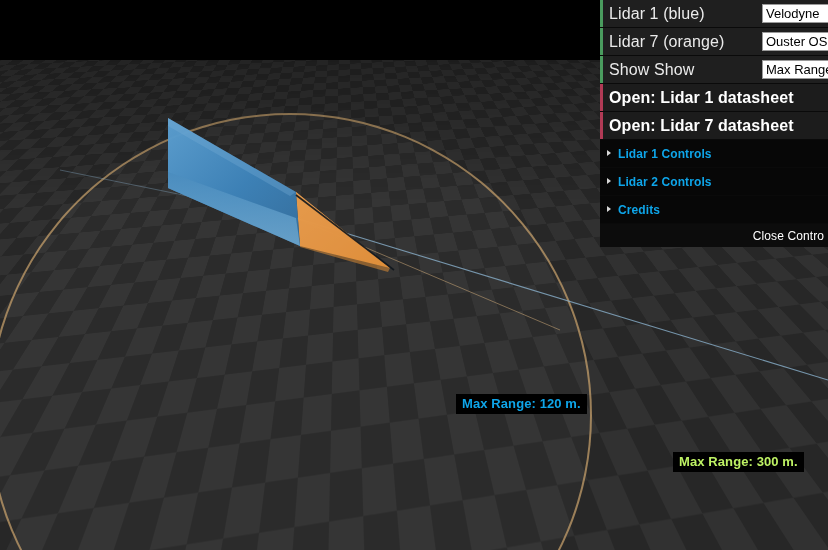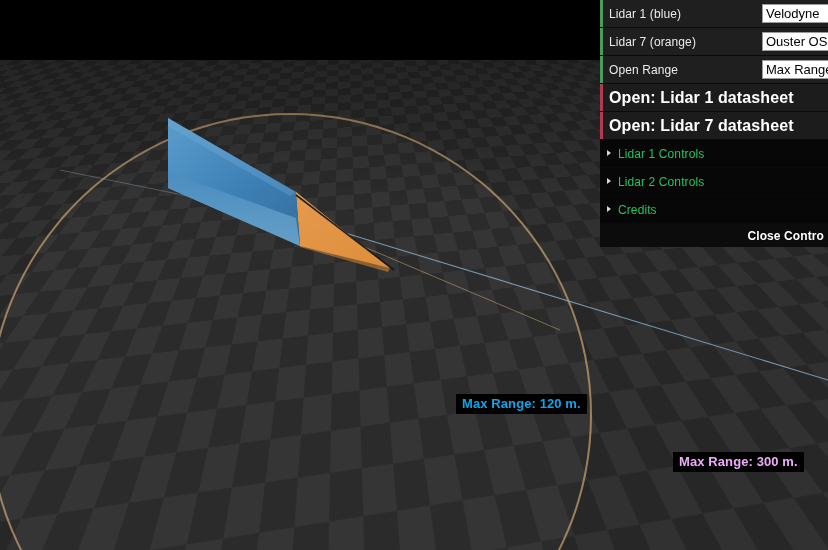--- a/index.html
+++ b/index.html
@@ -130,21 +130,21 @@
     line-height: 15px;
   }
   #label-120 {
     left: 456px;
     top: 394px;
     color: #0ea5e9;
   }
   #label-300 {
     left: 673px;
     top: 452px;
-    color: #f0abfc;
+    color: #bef264;
   }
 
   
   #control-panel {
     position: absolute;
     left: 600px;
     top: 0;
     width: 228px;
     z-index: 30;
     background: #0a0a0a;
@@ -169,21 +169,21 @@
     position: absolute;
     left: 0; top: 0;
     width: 3px; height: 100%;
   }
   .panel-row.stripe-green::before { background: #4a9c5e; }
   .panel-row.stripe-pink::before  { background: #b13a55; }
 
   .row-label {
     flex: 0 0 auto;
     white-space: nowrap;
-    font-size: 12px;
+    font-size: 16px;
     color: #eaeaea;
     letter-spacing: 0.1px;
   }
 
   .row-input {
     position: absolute;
     left: 162px;
     top: 4px;
     width: 140px;
     height: 19px;
@@ -205,22 +205,22 @@
   }
   .panel-row.action .row-label { font-weight: bold; color: #fff; font-size: 16px; }
 
   
   .panel-row.folder {
     background: #070707;
     padding-left: 7px;
     font-weight: bold;
   }
   .panel-row.folder .row-label {
-    font-weight: normal;
-    color: #22c55e;
+    font-weight: bold;
+    color: #0ea5e9;
     font-size: 12px;
   }
   .caret {
     display: inline-block;
     width: 0; height: 0;
     border-left: 4px solid #d8d8d8;
     border-top: 3.5px solid transparent;
     border-bottom: 3.5px solid transparent;
     margin-right: 7px;
     vertical-align: middle;
@@ -231,21 +231,21 @@
   
   .panel-row.close-row {
     background: #0c0c0c;
     justify-content: flex-end;
     padding-right: 4px;
     padding-left: 0;
     height: 23px;
     margin-bottom: 0;
   }
   .panel-row.close-row .row-label {
-    font-weight: bold;
+    font-weight: normal;
     color: #ffffff;
     font-size: 12px;
   }
 </style>
 </head>
 <body>
 
 <div id="app">
 
   <div id="scene">
@@ -302,21 +302,21 @@
       <span class="row-label">Lidar 1 (blue)</span>
       <input class="row-input" type="text" value="Velodyne " style="">
     </div>
 
     <div class="panel-row with-stripe stripe-green">
       <span class="row-label">Lidar 7 (orange)</span>
       <input class="row-input" type="text" value="Ouster OS" style="">
     </div>
 
     <div class="panel-row with-stripe stripe-green">
-      <span class="row-label">Open Range</span>
+      <span class="row-label">Show Show</span>
       <input class="row-input" type="text" value="Max Range" style="">
     </div>
 
     <div class="panel-row action with-stripe stripe-pink">
       <span class="row-label">Open: Lidar 1 datasheet</span>
     </div>
 
     <div class="panel-row action with-stripe stripe-pink">
       <span class="row-label">Open: Lidar 7 datasheet</span>
     </div>

